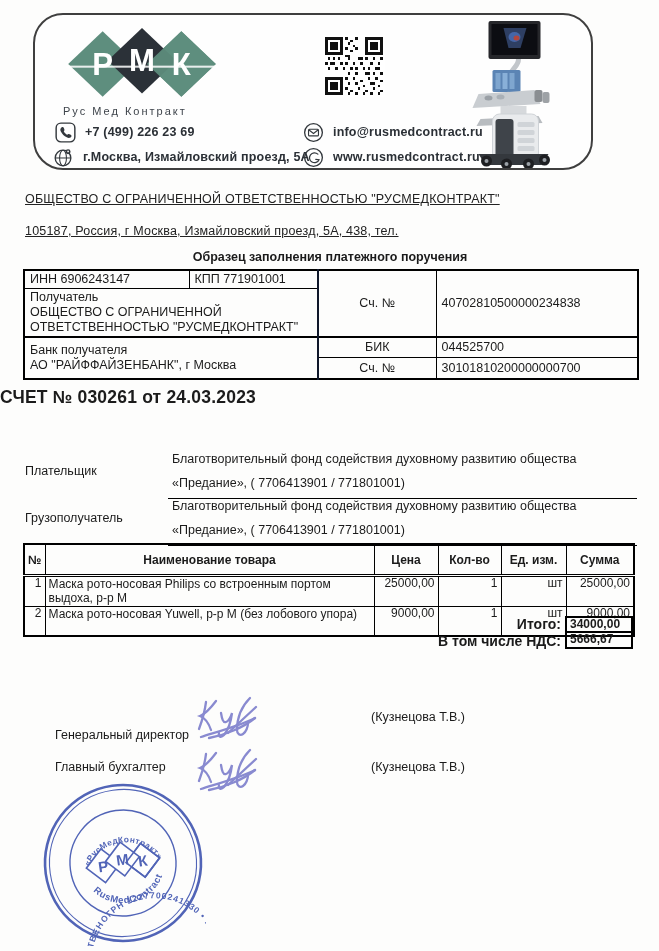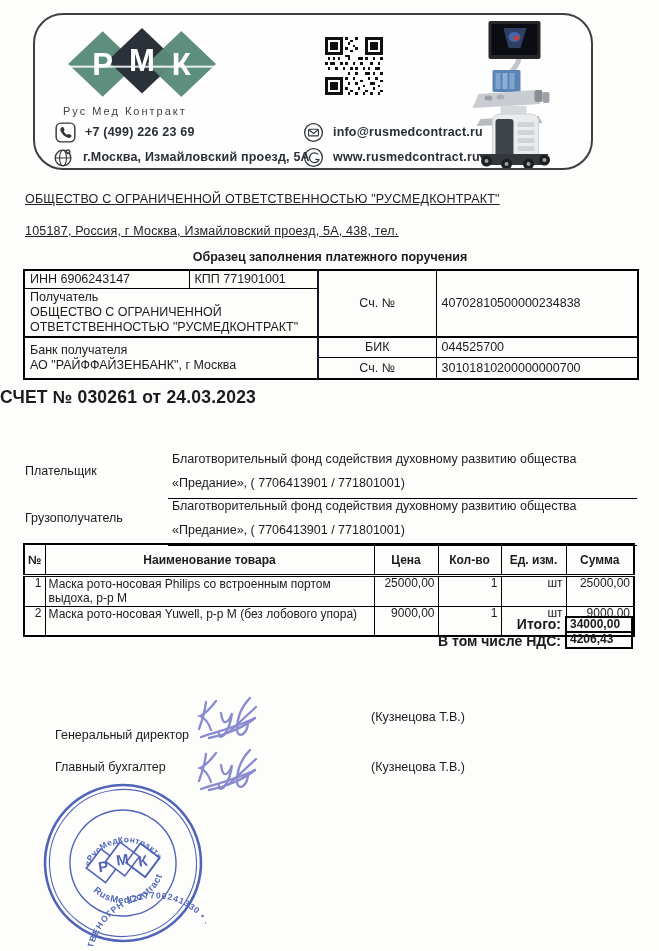--- a/index.html
+++ b/index.html
@@ -336,21 +336,21 @@
   </tbody>
     </table>
 
   <div class="totals">
     <div class="t-row">
       <div class="t-lbl">Итого:</div>
       <div class="t-box">34000,00</div>
     </div>
     <div class="t-row t-row2">
       <div class="t-lbl">В том числе НДС:</div>
-      <div class="t-box">4206,43</div>
+      <div class="t-box">5666,67</div>
     </div>
   </div>
 
 
   <svg width="0" height="0" style="position:absolute">
     <defs>
       <g id="sig-glyph" fill="none" stroke="#7577C9" stroke-width="2.3" stroke-linecap="round" opacity="0.85">
         <path d="M16,10 C15,18 12,29 9,37"></path>
         <path d="M26,9 C20,17 15,22 10,24 C15,26 19,32 21,38"></path>
         <path d="M31,21 C32,27 33,31 36,30 C39,29 41,24 42,21 C41,29 39,37 34,43 C31,46 28,45 29,41"></path>

